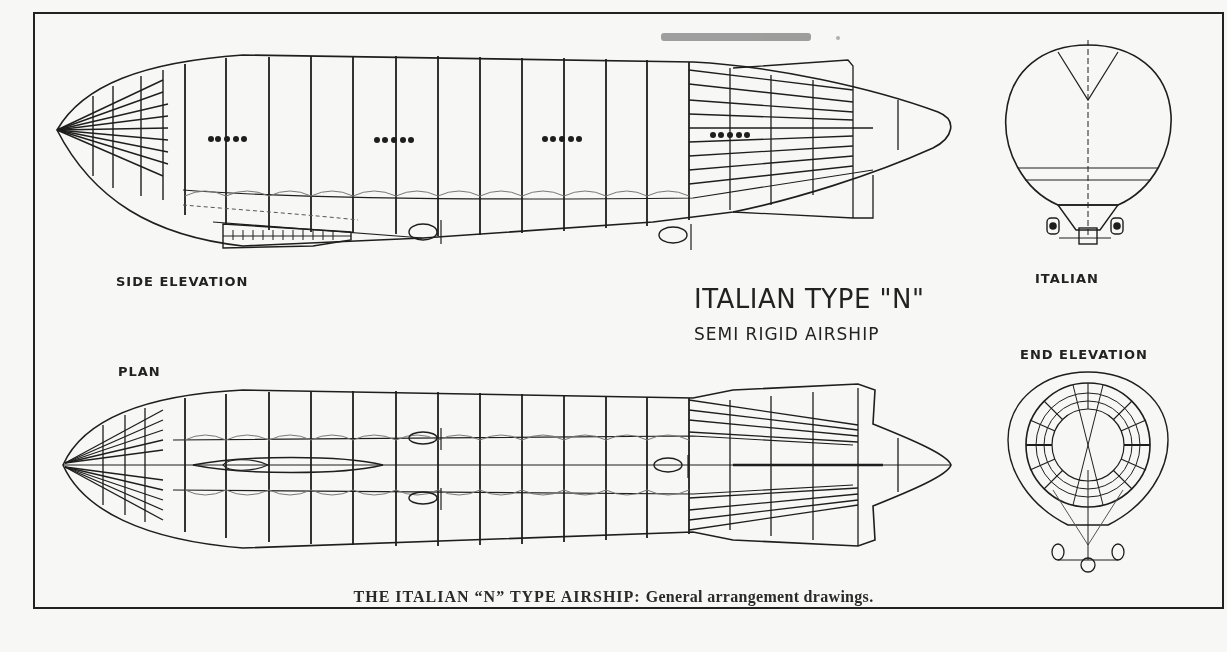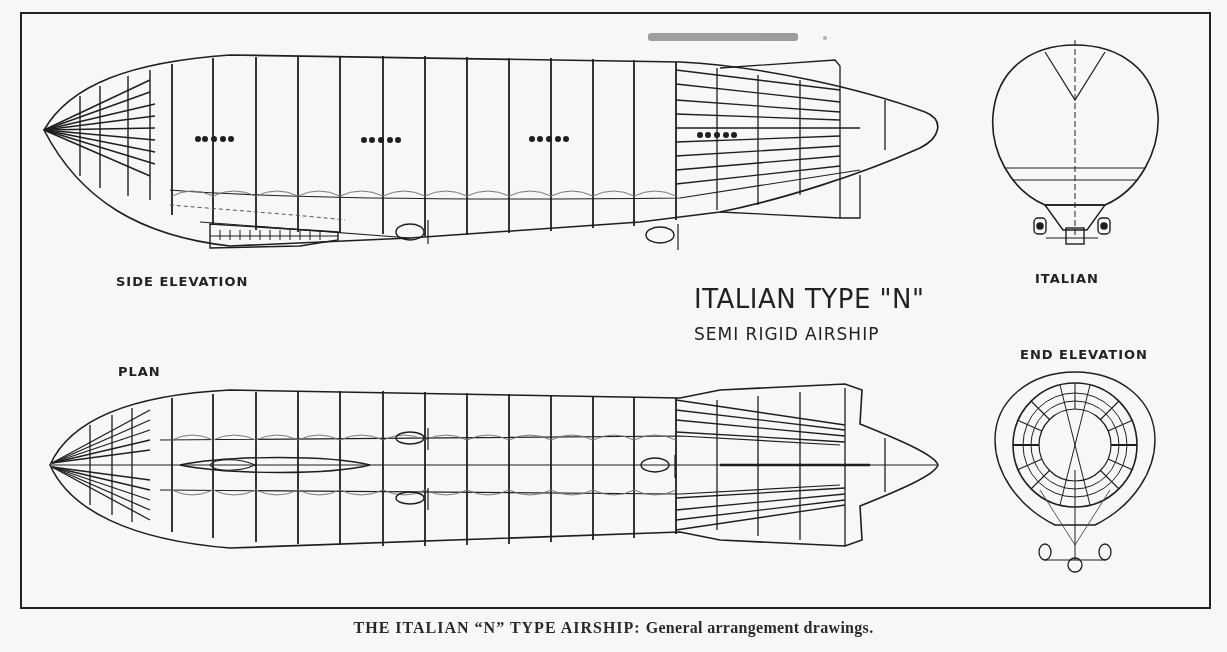--- a/index.html
+++ b/index.html
@@ -4,21 +4,21 @@
 <style>
   html, body { margin: 0; padding: 0; }
   body {
     width: 1227px; height: 652px; overflow: hidden;
     background: #f7f7f5;
     position: relative;
     font-family: "DejaVu Sans", sans-serif;
     color: #1e1e1e;
   }
   #figure {
-    position: absolute; left: 0; top: 0; width: 1045px; height: 652px;
+    position: absolute; left: 0; top: 0; width: 1045px; height: 652px; padding-left: 13px;
   }
   .label {
     position: absolute;
     font-family: "DejaVu Sans", sans-serif;
     font-weight: bold;
     color: #222;
     letter-spacing: 1px;
     white-space: nowrap;
   }
   .small-label { font-size: 13px; }
@@ -28,21 +28,21 @@
     font-size: 26px; font-weight: normal; color: #222;
     letter-spacing: 0.5px; white-space: nowrap;
   }
   #title-sub {
     position: absolute; left: 694px; top: 324px;
     font-family: "DejaVu Sans", sans-serif;
     font-size: 17px; font-weight: normal; color: #222;
     letter-spacing: 1px; white-space: nowrap;
   }
   #caption {
-    position: absolute; left: 0; width: 1227px; top: 619px;
+    position: absolute; left: 0; width: 1227px; top: 588px;
     text-align: center;
     font-family: "Liberation Serif", serif;
     font-size: 16px; font-weight: bold; color: #2a2a2a;
     letter-spacing: 1px; white-space: nowrap;
   }
   #caption .rest { font-weight: bold; letter-spacing: 0.3px; }
 </style>
 </head>
 <body>
 

